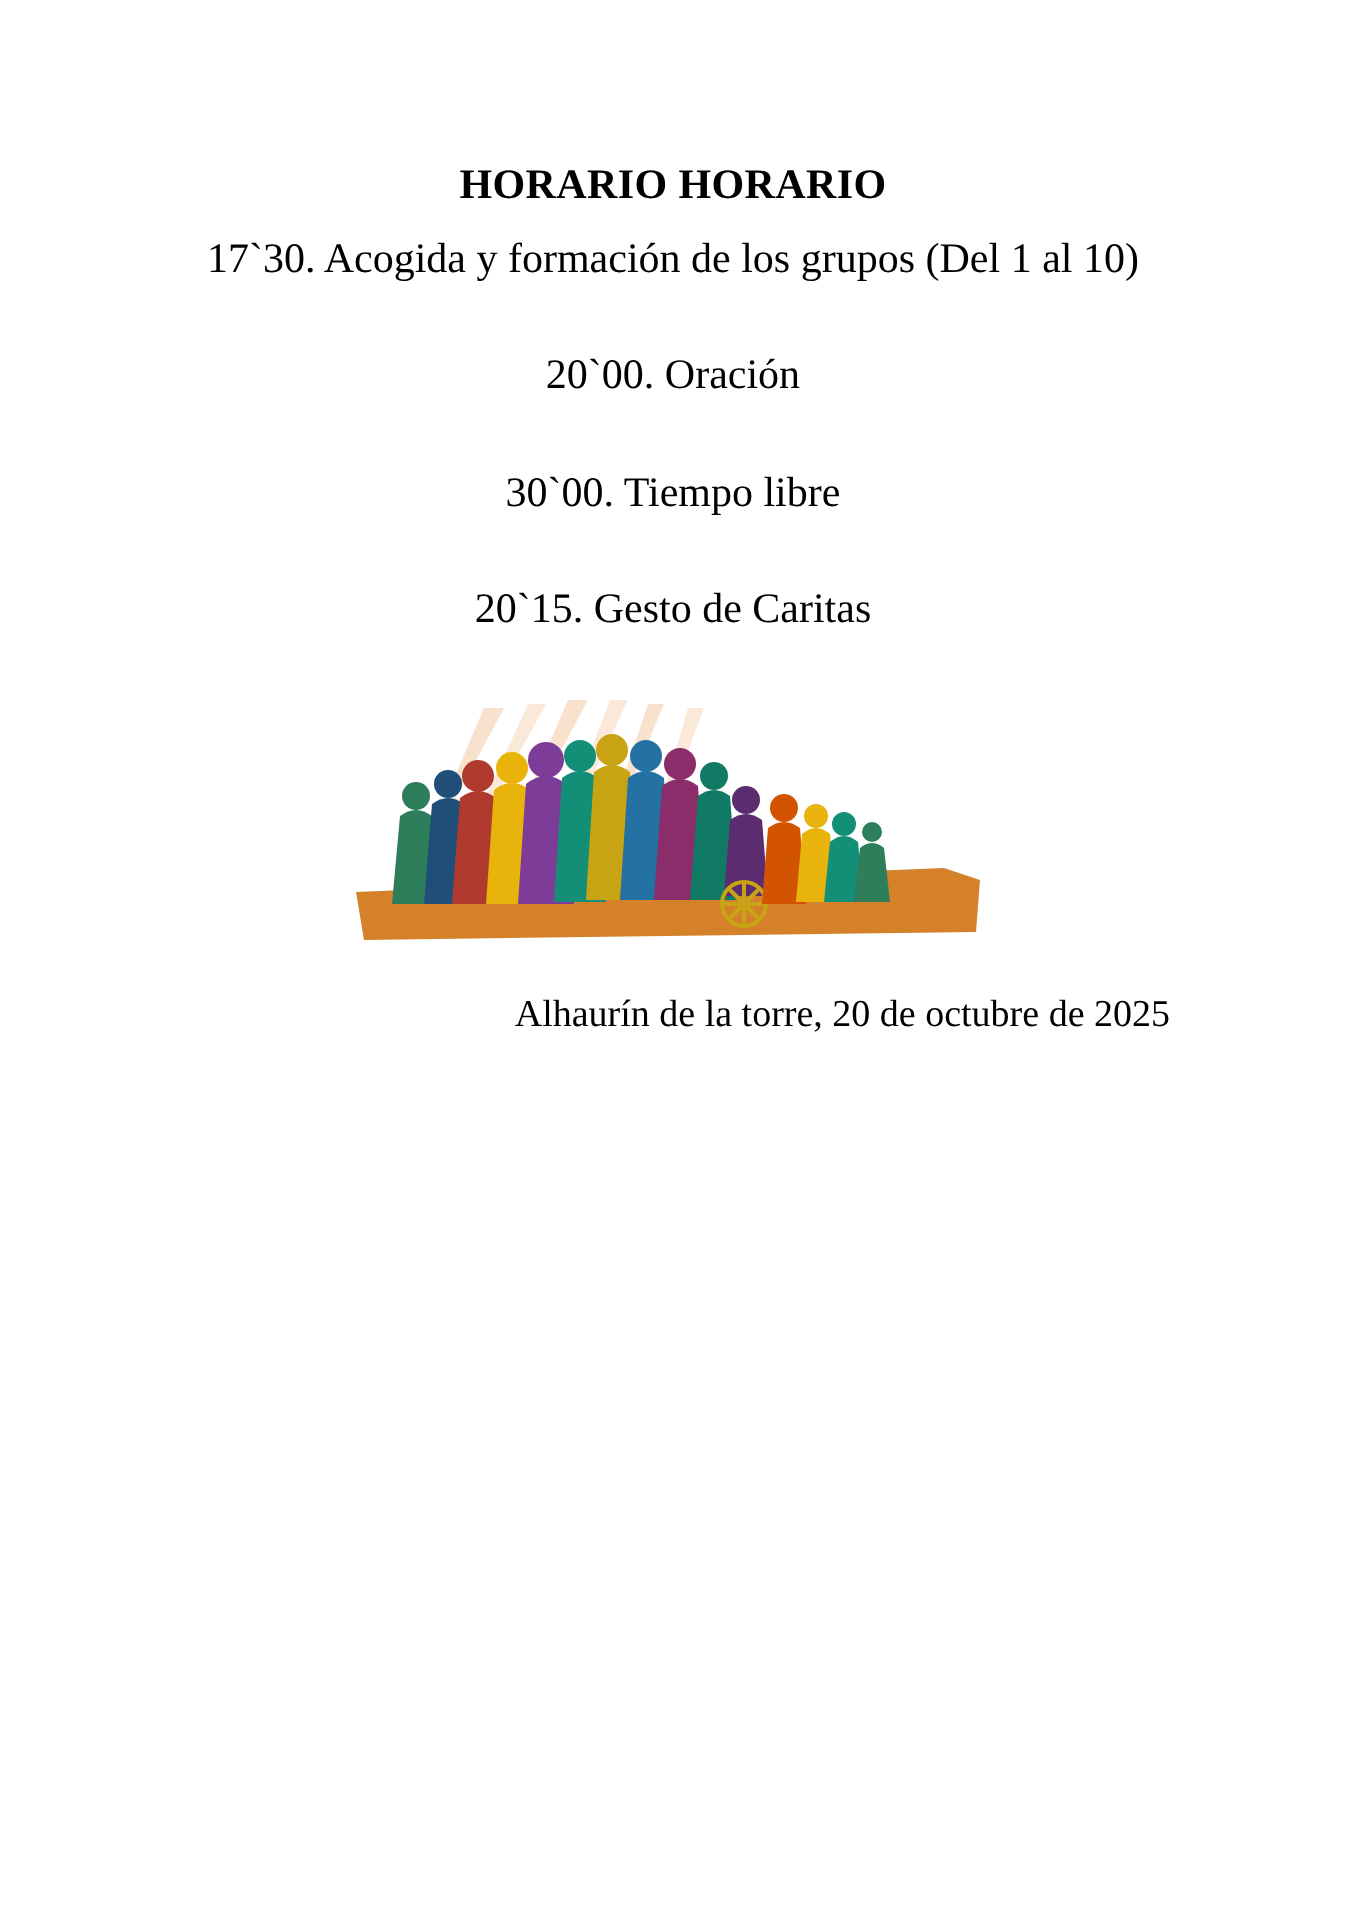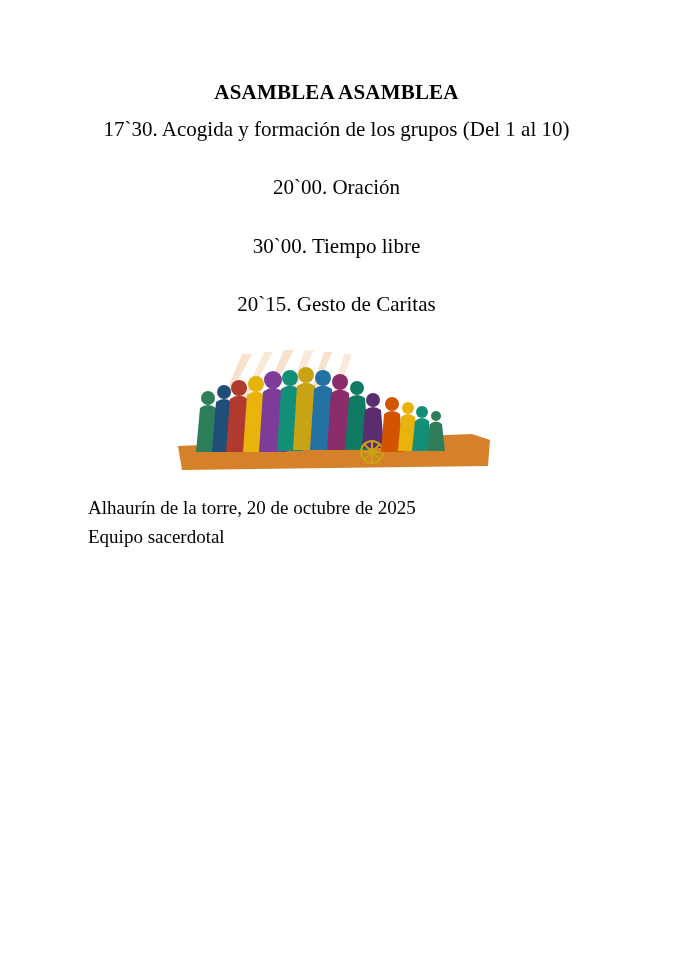--- a/index.html
+++ b/index.html
@@ -53,33 +53,33 @@
     position: relative;
     width: 330px;
     height: 135px;
     margin: 0 auto;
   }
   .figure svg {
     display: block;
   }
   .footer-lines {
     margin-top: 6px;
-    text-align: left;
+    text-align: right;
   }
   .footer-line {
     font-size: 19px;
     line-height: 1.5;
   }
 </style>
 </head>
 <body>
 
 <div class="page">
 
-  <h1 class="doc-title">ASAMBLEA ASAMBLEA</h1>
+  <h1 class="doc-title">HORARIO HORARIO</h1>
 
   <ul class="schedule">
     <li class="schedule-item">17`30. Acogida y formación de los grupos (Del 1 al 10)</li>
     <li class="schedule-item">20`00. Oración</li>
     <li class="schedule-item">30`00. Tiempo libre</li>
     <li class="schedule-item">20`15. Gesto de Caritas</li>
   </ul>
 
   <div class="figure-wrap">
     <div class="figure">
@@ -179,16 +179,15 @@
             <circle cx="264" cy="68" r="5"></circle>
             <path d="M258,76 q6,-5 12,0 l3,27 h-18 z"></path>
           </g>
         </g>
       </svg>
     </div>
   </div>
 
   <div class="footer-lines">
     <div class="footer-line">Alhaurín de la torre, 20 de octubre de 2025</div>
-    <div class="footer-line">Equipo sacerdotal</div>
   </div>
 
 </div>
 
 </body></html>

